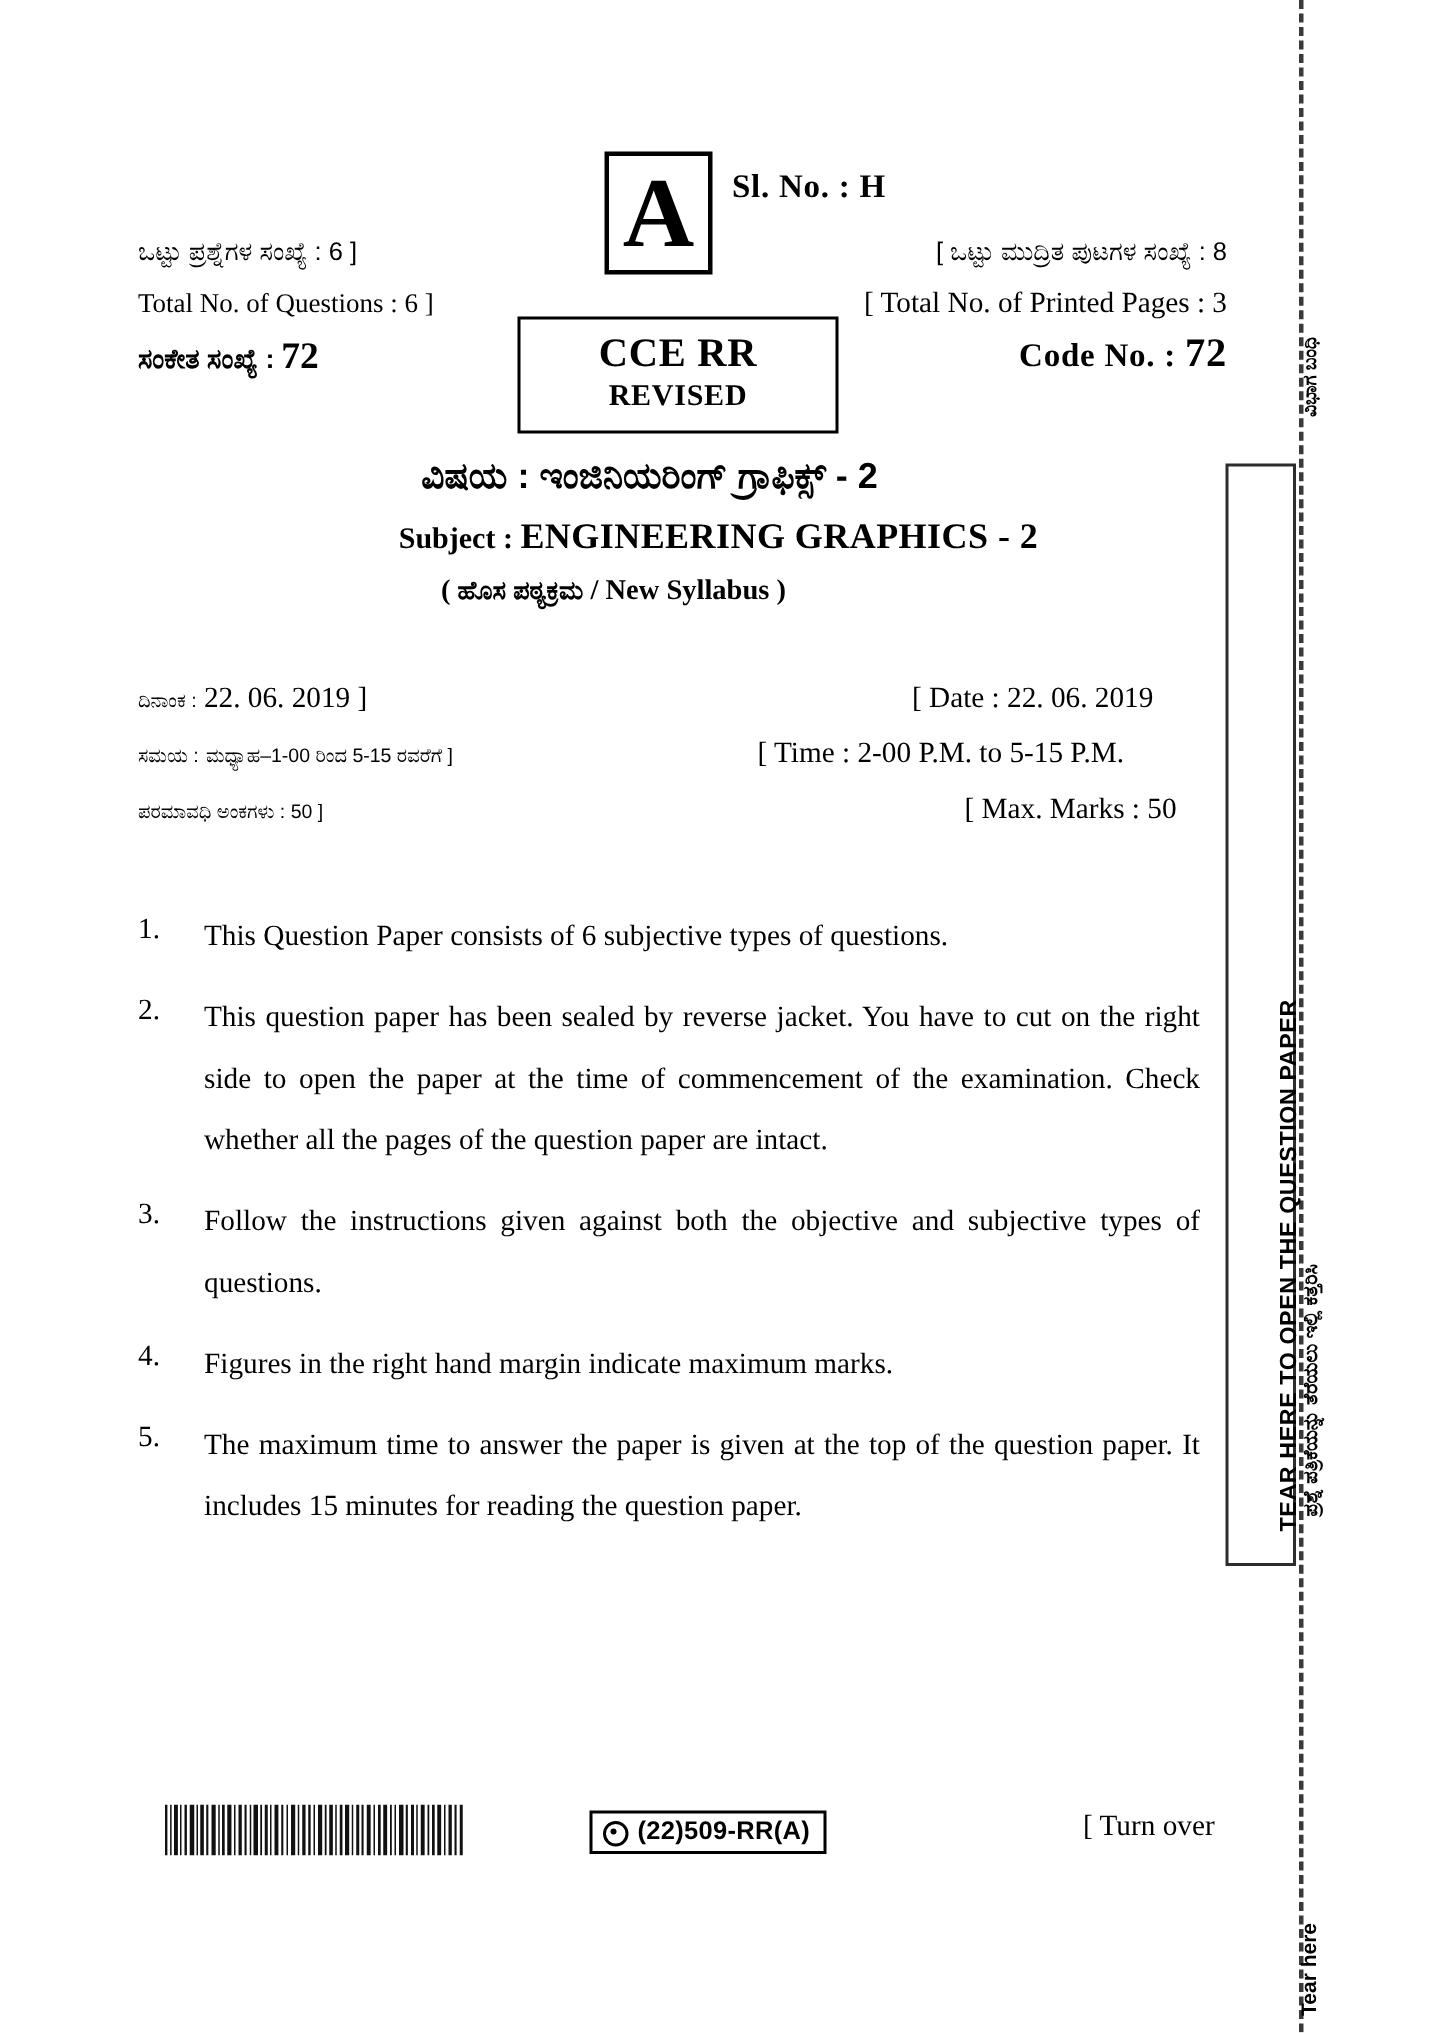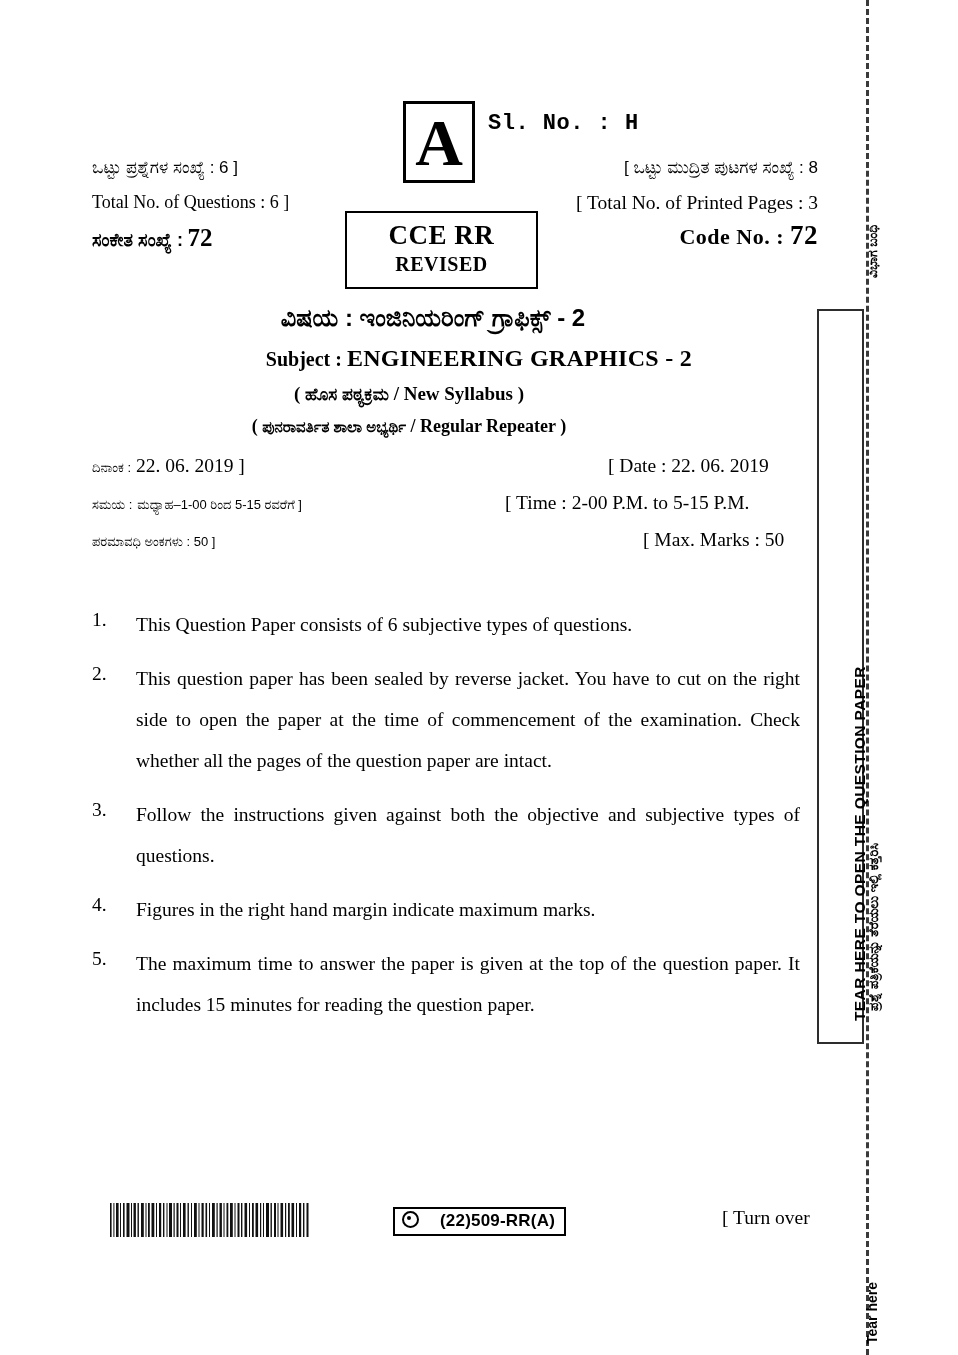--- a/index.html
+++ b/index.html
@@ -113,32 +113,32 @@
     font-family: "Liberation Serif", serif;
     font-weight: bold;
     font-size: 66px;
     line-height: 64px;
     margin-top: 2px;
   }
 
   .sl-no {
     left: 488px;
     top: 111px;
-    font-family: Liberation Mono, monospace;
+    font-family: Liberation Serif, serif;
     font-weight: bold;
     font-size: 22px;
     letter-spacing: 0.5px;
     text-align: right;
   }
 
   
   .cce-box {
     left: 345px;
     top: 211px;
-    width: 193px;
+    width: 214px;
     height: 78px;
     border: 2px solid #000;
     box-sizing: border-box;
     text-align: center;
   }
   .cce-l1 {
     font-family: "Liberation Serif", serif;
     font-weight: bold;
     font-size: 27px;
     margin-top: 7px;
@@ -252,22 +252,22 @@
   .code-stamp {
     left: 393px;
     top: 1207px;
     border: 2px solid #000;
     padding: 2px 9px 3px 7px;
     font-family: "Liberation Sans", sans-serif;
     font-weight: bold;
     font-size: 17px;
     letter-spacing: 0.2px;
     display: flex;
-    align-items: flex-start;
-    gap: 21px;
+    align-items: flex-end;
+    gap: 6px;
   }
   .reg-mark {
     display: inline-block;
     width: 13px;
     height: 13px;
     border: 2px solid #000;
     border-radius: 50%;
     position: relative;
   }
   .reg-mark::after {
@@ -325,25 +325,20 @@
 
   <div class="abs subj-kan">ವಿಷಯ : ಇಂಜಿನಿಯರಿಂಗ್ ಗ್ರಾಫಿಕ್ಸ್ - 2</div>
   <div class="abs subj-eng">
     <span class="lbl">Subject :</span>
     <span class="val">ENGINEERING GRAPHICS - 2</span>
   </div>
   <div class="abs subj-syl">
     <span>(</span>
     <span class="kan">ಹೊಸ ಪಠ್ಯಕ್ರಮ</span>
     <span>/ New Syllabus )</span>
-  </div>
-  <div class="abs subj-rep">
-    <span>(</span>
-    <span class="kan">ಪುನರಾವರ್ತಿತ ಶಾಲಾ ಅಭ್ಯರ್ಥಿ</span>
-    <span>/ Regular Repeater )</span>
   </div>
 
   <div class="abs row-line dt-l">
     <span class="kan">ದಿನಾಂಕ :</span>
     <span>22. 06. 2019 ]</span>
   </div>
   <div class="abs row-line dt-r">[ Date : 22. 06. 2019</div>
 
   <div class="abs row-line tm-l">
     <span class="kan">ಸಮಯ :</span>

